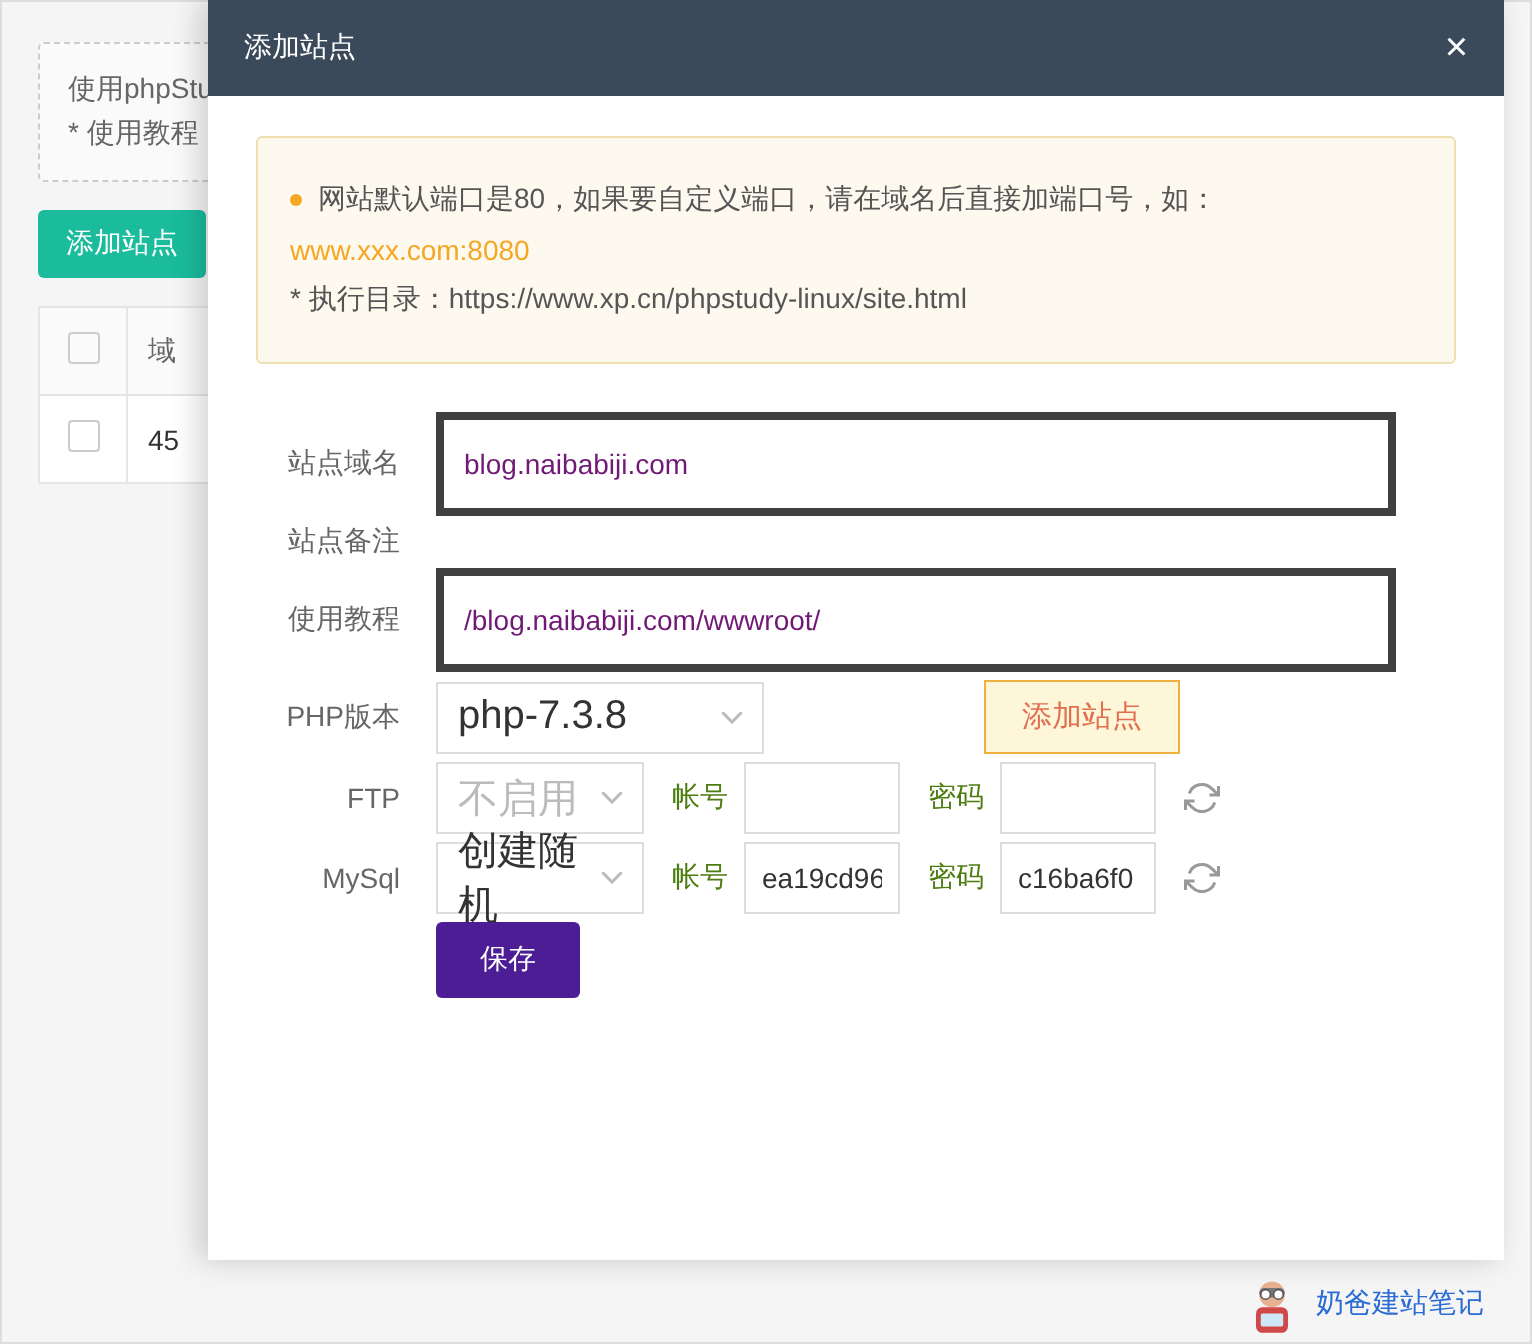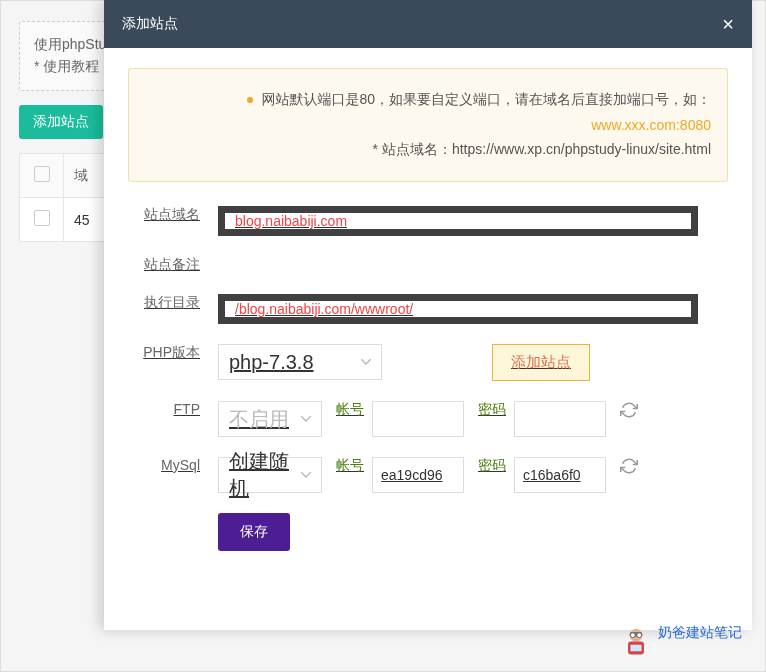--- a/index.html
+++ b/index.html
@@ -14,47 +14,47 @@
     .bg-table th { background: #fafafa; font-weight: normal; color: #666; }
     .bg-checkbox { width: 16px; height: 16px; border: 1px solid #ccc; display: inline-block; border-radius: 2px; }
     
     .modal-overlay { position: absolute; top: 0; left: 104px; width: 648px; height: 630px; background: #fff; box-shadow: -4px 0 14px rgba(0,0,0,0.18); }
     .modal-header { background: #3a4a5a; color: #fff; padding: 14px 18px; display: flex; justify-content: space-between; align-items: center; }
     .modal-title { font-weight: normal; font-size: 14px; }
     .modal-close { cursor: pointer; font-size: 20px; line-height: 1; color: #fff; }
     
     .modal-body { padding: 20px 24px; }
     .tip-box { border: 1px solid #f0e0b0; background: #fdf9ee; padding: 14px 16px; border-radius: 3px; margin-bottom: 24px; }
-    .tip-line { margin: 8px 0; color: #555; font-size: 14px; text-align: right; }
+    .tip-line { margin: 8px 0; color: #555; font-size: 14px; }
     .tip-bullet { display: inline-block; width: 6px; height: 6px; background: #f5a623; border-radius: 50%; margin-right: 8px; vertical-align: middle; }
     .tip-link { color: #f5a623; }
     .tip-url { color: #555; }
     
-    .form-row { display: flex; align-items: flex-start; margin-bottom: 20px; text-decoration: underline; }
+    .form-row { display: flex; align-items: center; margin-bottom: 4px; }
     .form-label { width: 90px; text-align: right; padding-right: 18px; color: #666; flex-shrink: 0; }
-    .form-input { height: 30px; border: 7px solid #404040; padding: 0 10px; font-size: 14px; color: #ef4444; outline: none; }
+    .form-input { height: 52px; border: 4px solid #404040; padding: 0 10px; font-size: 14px; color: #701a75; outline: none; }
     .form-input.w-full { flex: 1; max-width: 480px; }
     .form-input::placeholder { color: #bbb; }
     
     .select-box { height: 36px; border: 1px solid #ddd; padding: 0 32px 0 10px; font-size: 20px; color: #333; position: relative; display: flex; align-items: center; width: 164px; cursor: pointer; background: #fff; }
     .select-box.small { width: 104px; }
     .select-box.disabled { color: #bbb; }
     .select-arrow { position: absolute; right: 10px; top: 50%; transform: translateY(-50%); }
     .select-arrow svg { width: 10px; height: 6px; display: block; }
     
     .add-site-btn { border: 1px solid #f0b040; background: #fdf6d9; color: #e07050; padding: 8px 18px; font-size: 15px; margin-left: 110px; cursor: pointer; }
     
     .sub-label { color: #4d7c0f; margin: 0 8px 0 14px; }
-    .sub-input { height: 36px; border: 1px solid #ddd; padding: 0 8px; width: 92px; font-size: 14px; color: #333; outline: none; }
+    .sub-input { height: 36px; border: 1px solid #ddd; padding: 0 8px; width: 78px; font-size: 14px; color: #333; outline: none; }
     .refresh-icon { margin-left: 14px; cursor: pointer; color: #888; }
     .refresh-icon svg { width: 18px; height: 18px; display: block; }
     
     .save-btn { background: #4c1d95; color: #fff; padding: 10px 22px; border: none; border-radius: 3px; font-size: 14px; cursor: pointer; margin-left: 90px; }
     
-    .watermark { position: absolute; bottom: 16px; right: 24px; display: flex; align-items: flex-start; color: #2a6bd4; font-size: 14px; }
+    .watermark { position: absolute; bottom: 4px; right: 24px; display: flex; align-items: center; color: #2a6bd4; font-size: 14px; }
     .watermark-avatar { width: 32px; height: 32px; margin-right: 6px; }
   </style>
 </head>
 <body>
 
 <div class="background">
   <div class="bg-tip-box">
     <div class="bg-tip-line">使用phpStu</div>
     <div class="bg-tip-line">* 使用教程</div>
   </div>
@@ -81,35 +81,35 @@
     <span class="modal-close">×</span>
   </div>
   <div class="modal-body">
 
     <div class="tip-box">
       <div class="tip-line">
         <span class="tip-bullet"></span><span>网站默认端口是80，如果要自定义端口，请在域名后直接加端口号，如：</span>
       </div>
       <div class="tip-line tip-link">www.xxx.com:8080</div>
       <div class="tip-line">
-        <span>* 站点域名：</span><span class="tip-url">https://www.xp.cn/phpstudy-linux/site.html</span>
+        <span>* 执行目录：</span><span class="tip-url">https://www.xp.cn/phpstudy-linux/site.html</span>
       </div>
     </div>
 
     <div class="form-row">
       <div class="form-label">站点域名</div>
       <input class="form-input w-full" value="blog.naibabiji.com" style="">
     </div>
 
     <div class="form-row">
       <div class="form-label">站点备注</div>
     </div>
 
     <div class="form-row">
-      <div class="form-label">执行目录</div>
+      <div class="form-label">使用教程</div>
       <input class="form-input w-full" value="/blog.naibabiji.com/wwwroot/" style="">
     </div>
 
     <div class="form-row">
       <div class="form-label">PHP版本</div>
       <div class="select-box">
         <span>php-7.3.8</span>
         <span class="select-arrow">
           <svg viewBox="0 0 10 6">
               <path d="M0 0 L5 5 L10 0" fill="none" stroke="#bbb" stroke-width="1.5"></path>

